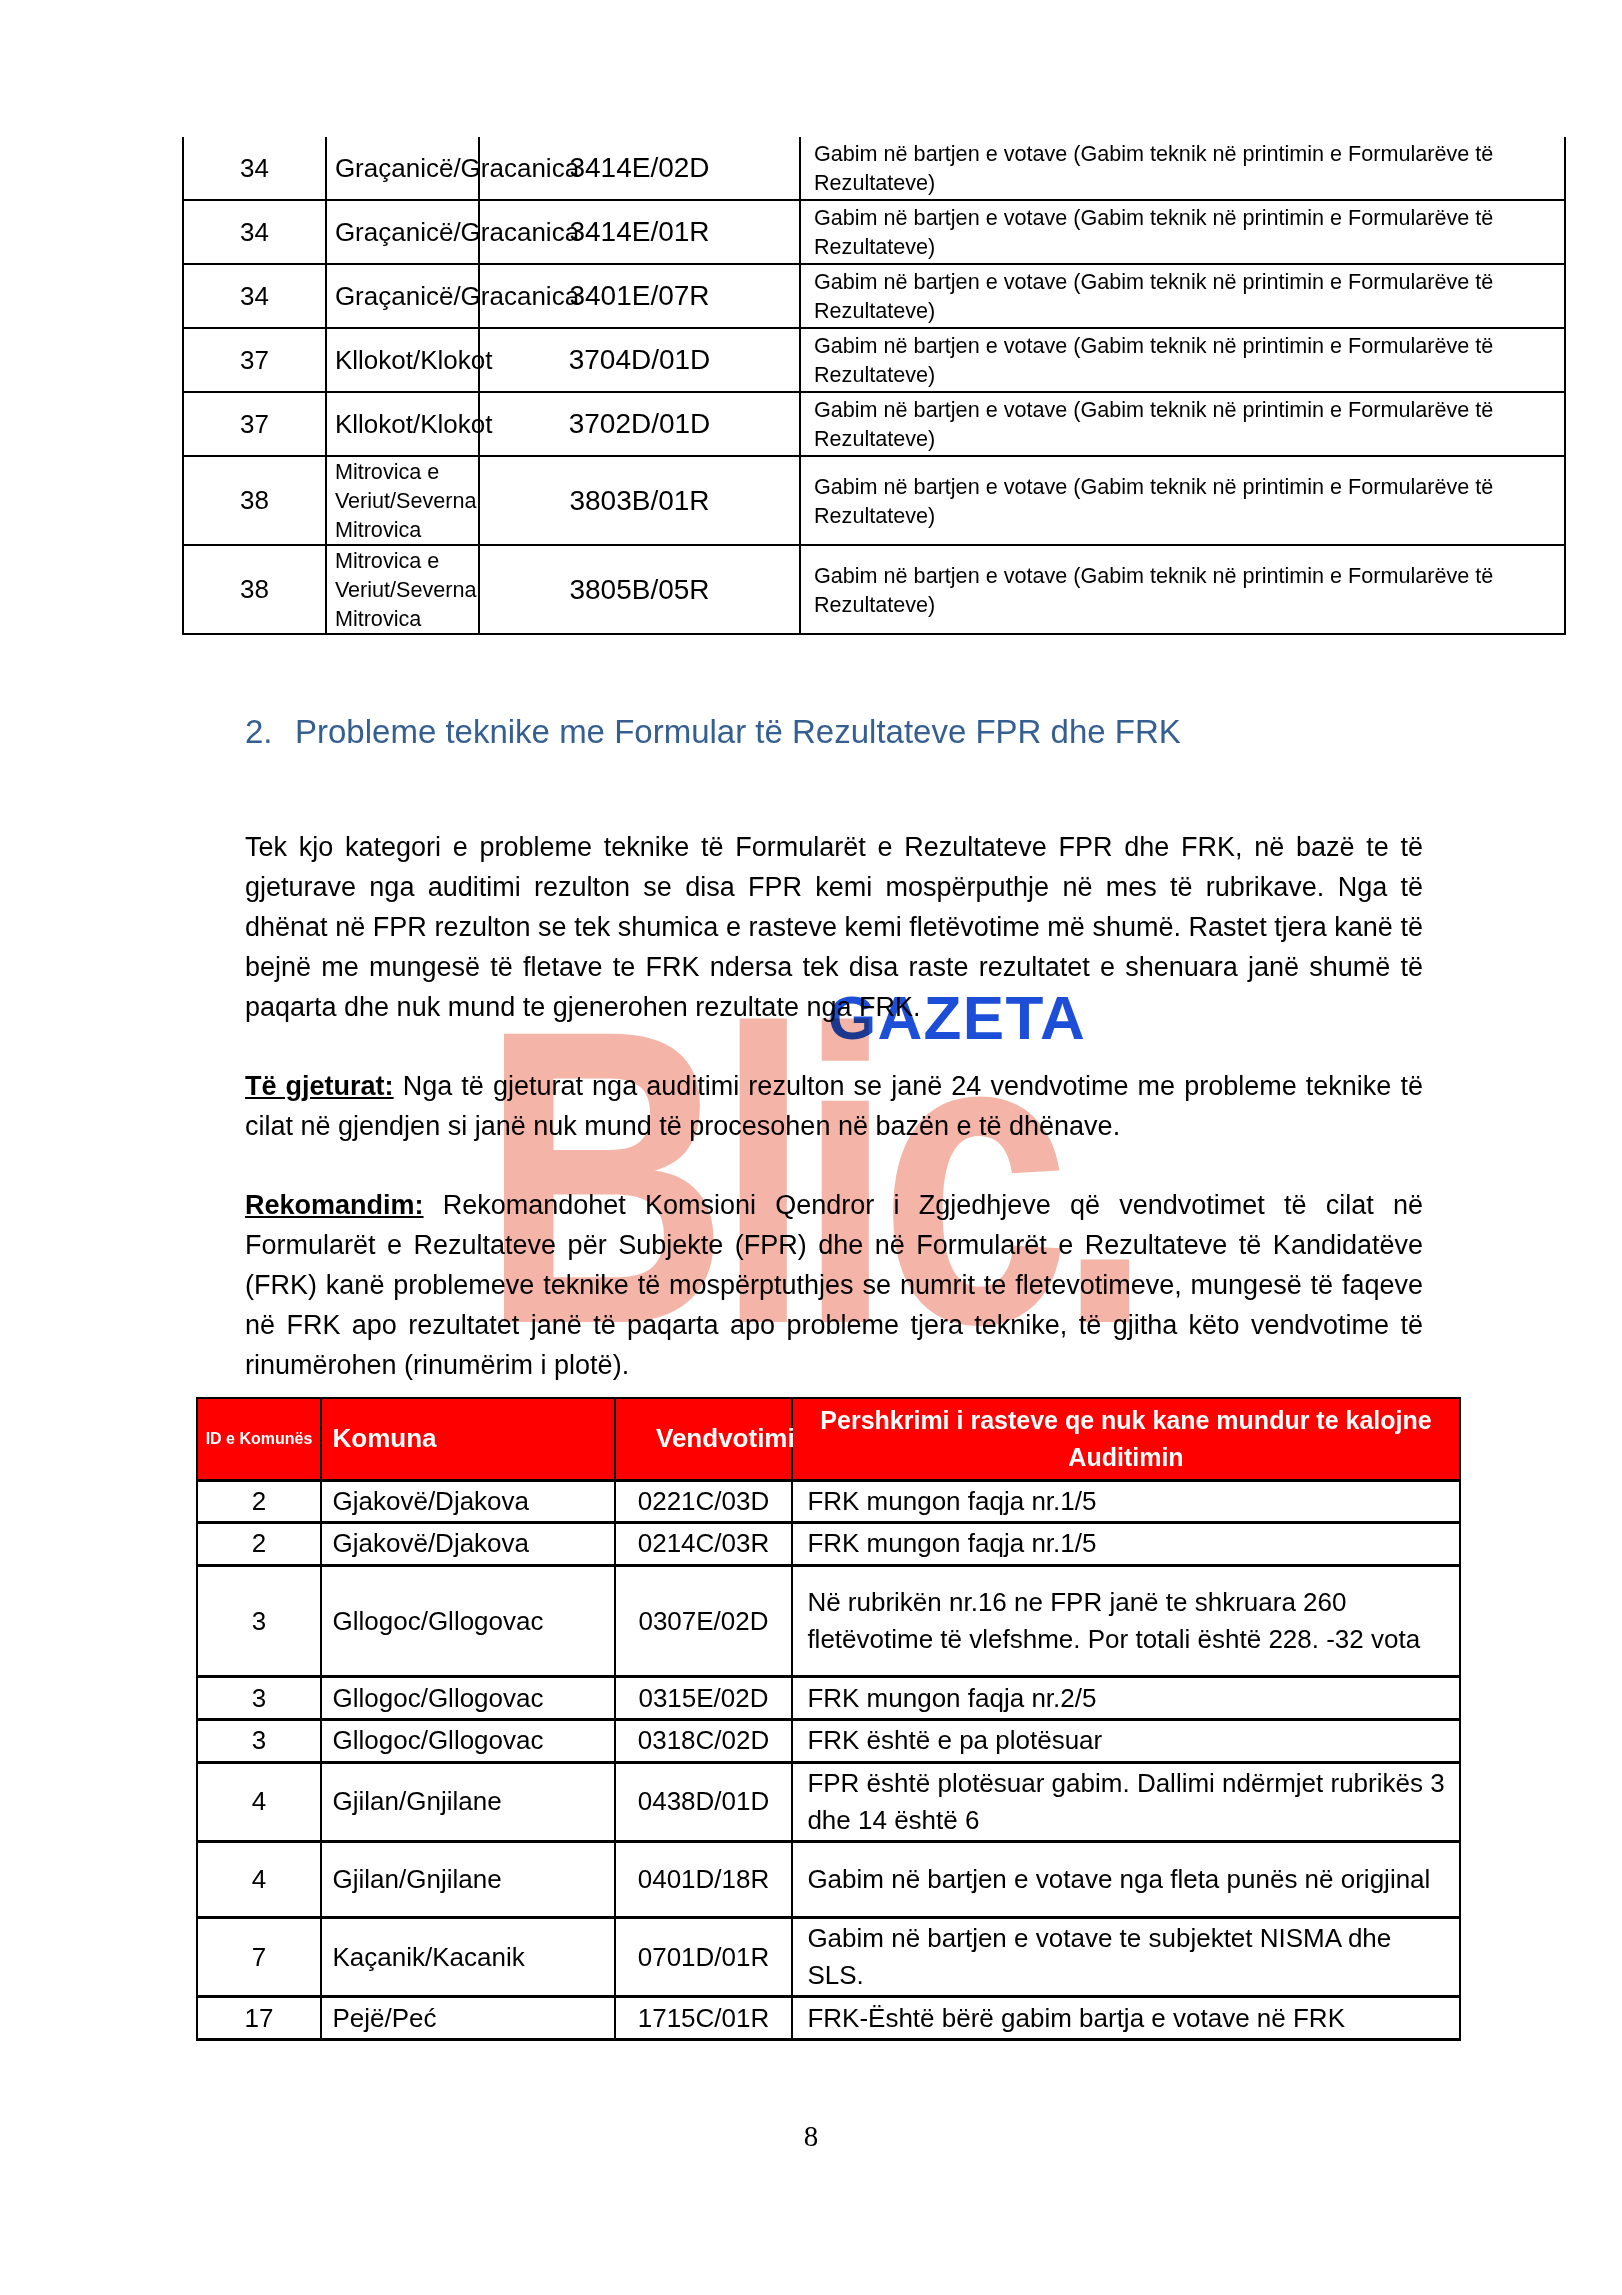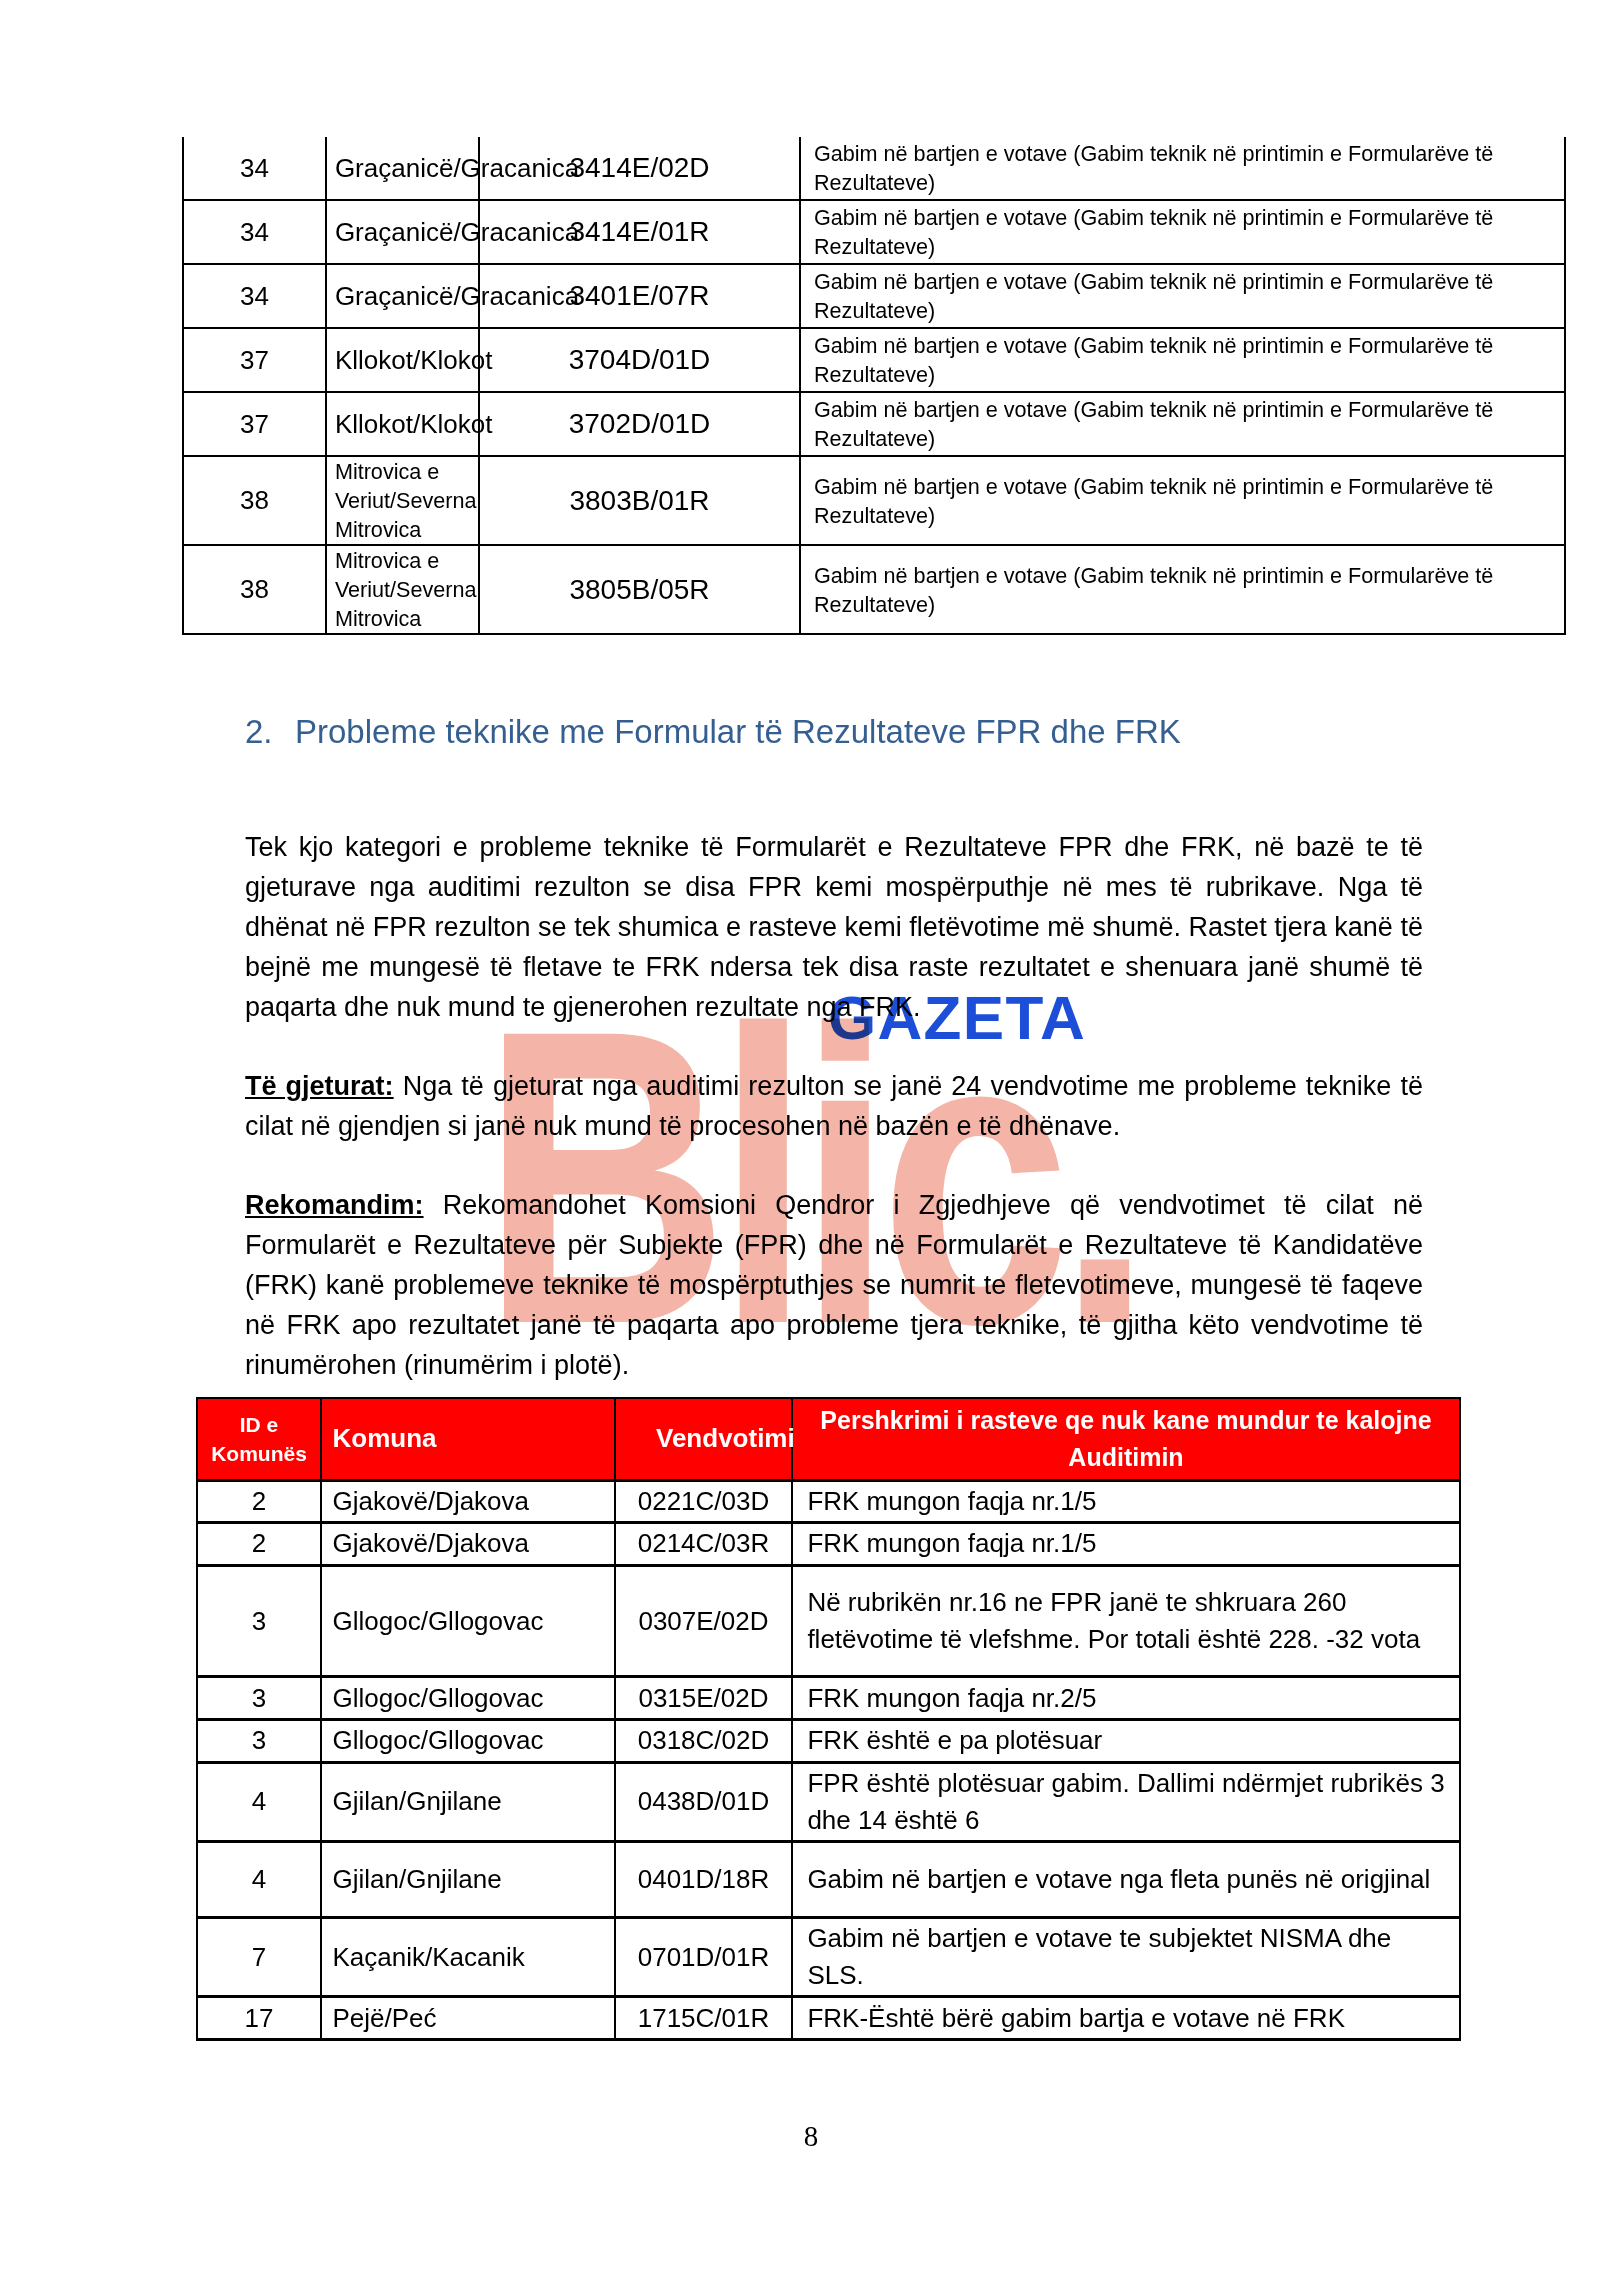--- a/index.html
+++ b/index.html
@@ -30,21 +30,21 @@
     .p2 { top: 1039px; }
     .p3 { top: 1158px; }
     .lead { font-weight: bold; text-decoration: underline; margin-top: 39px; }
 
     
     .t2 { position: absolute; left: 196px; top: 1397px; width: 1265px;
           border-collapse: collapse; table-layout: fixed; }
     .t2 th, .t2 td { border: 2px solid #000; padding: 1.3px 10.5px; vertical-align: middle; }
     .t2 td { border-top-width: 3.3px; border-bottom-width: 3.3px; }
     .t2 th { background: #FF0000; color: #fff; font-weight: bold; height: 77px; }
-    .t2 th.h-id { font-size: 21px; line-height: 29px; text-align: center; padding: 0 2.6px; }
+    .t2 th.h-id { font-size: 16px; line-height: 29px; text-align: center; padding: 0 2.6px; }
     .t2 th.h-kom, .t2 th.h-vv { font-size: 26px; text-align: left; }
     .t2 th.h-vv { text-align: center; padding-left: 40px; }
     .t2 th.h-desc { font-size: 25px; line-height: 37px; text-align: center; }
     .t2 td { font-size: 26px; line-height: 37px; }
     .t2 td.c-id { text-align: center; }
     .t2 td.c-vv { text-align: center; }
     .t2 td.c-desc { padding-left: 14.4px; }
     .t2 tr.r1 td { height: 33px; }
     .t2 tr.r2 td { height: 70px; }
     .t2 tr.r3 td { height: 106px; }

